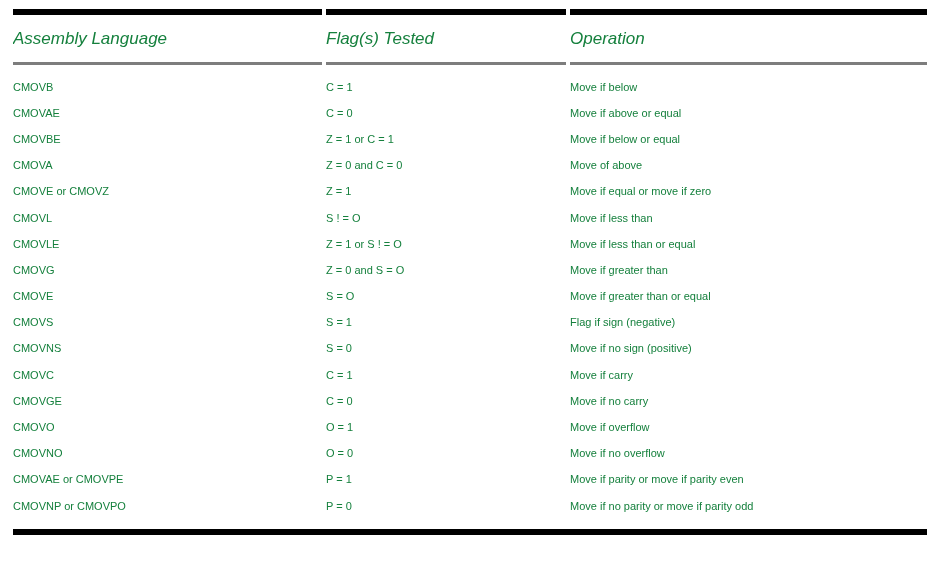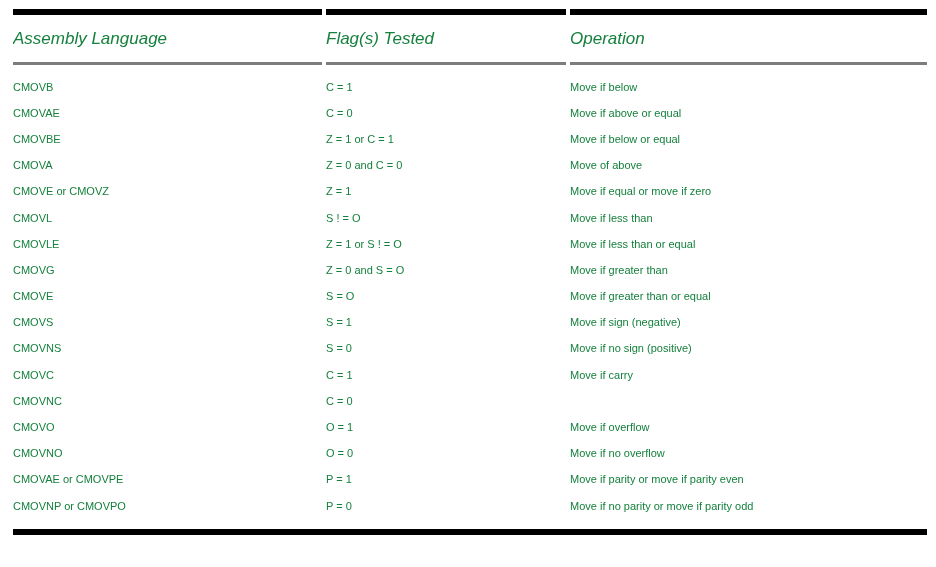--- a/index.html
+++ b/index.html
@@ -140,38 +140,39 @@
 
   <div class="grid-row row">
     <div class="cell">CMOVE</div>
     <div class="cell">S = O</div>
     <div class="cell">Move if greater than or equal</div>
   </div>
 
   <div class="grid-row row">
     <div class="cell">CMOVS</div>
     <div class="cell">S = 1</div>
-    <div class="cell">Move if sign (negative)</div>
+    <div class="cell">Flag if sign (negative)</div>
   </div>
 
   <div class="grid-row row">
     <div class="cell">CMOVNS</div>
     <div class="cell">S = 0</div>
     <div class="cell">Move if no sign (positive)</div>
   </div>
 
   <div class="grid-row row">
     <div class="cell">CMOVC</div>
     <div class="cell">C = 1</div>
     <div class="cell">Move if carry</div>
   </div>
 
   <div class="grid-row row">
-    <div class="cell">CMOVNC</div>
+    <div class="cell">CMOVGE</div>
     <div class="cell">C = 0</div>
+    <div class="cell">Move if no carry</div>
   </div>
 
   <div class="grid-row row">
     <div class="cell">CMOVO</div>
     <div class="cell">O = 1</div>
     <div class="cell">Move if overflow</div>
   </div>
 
   <div class="grid-row row">
     <div class="cell">CMOVNO</div>

